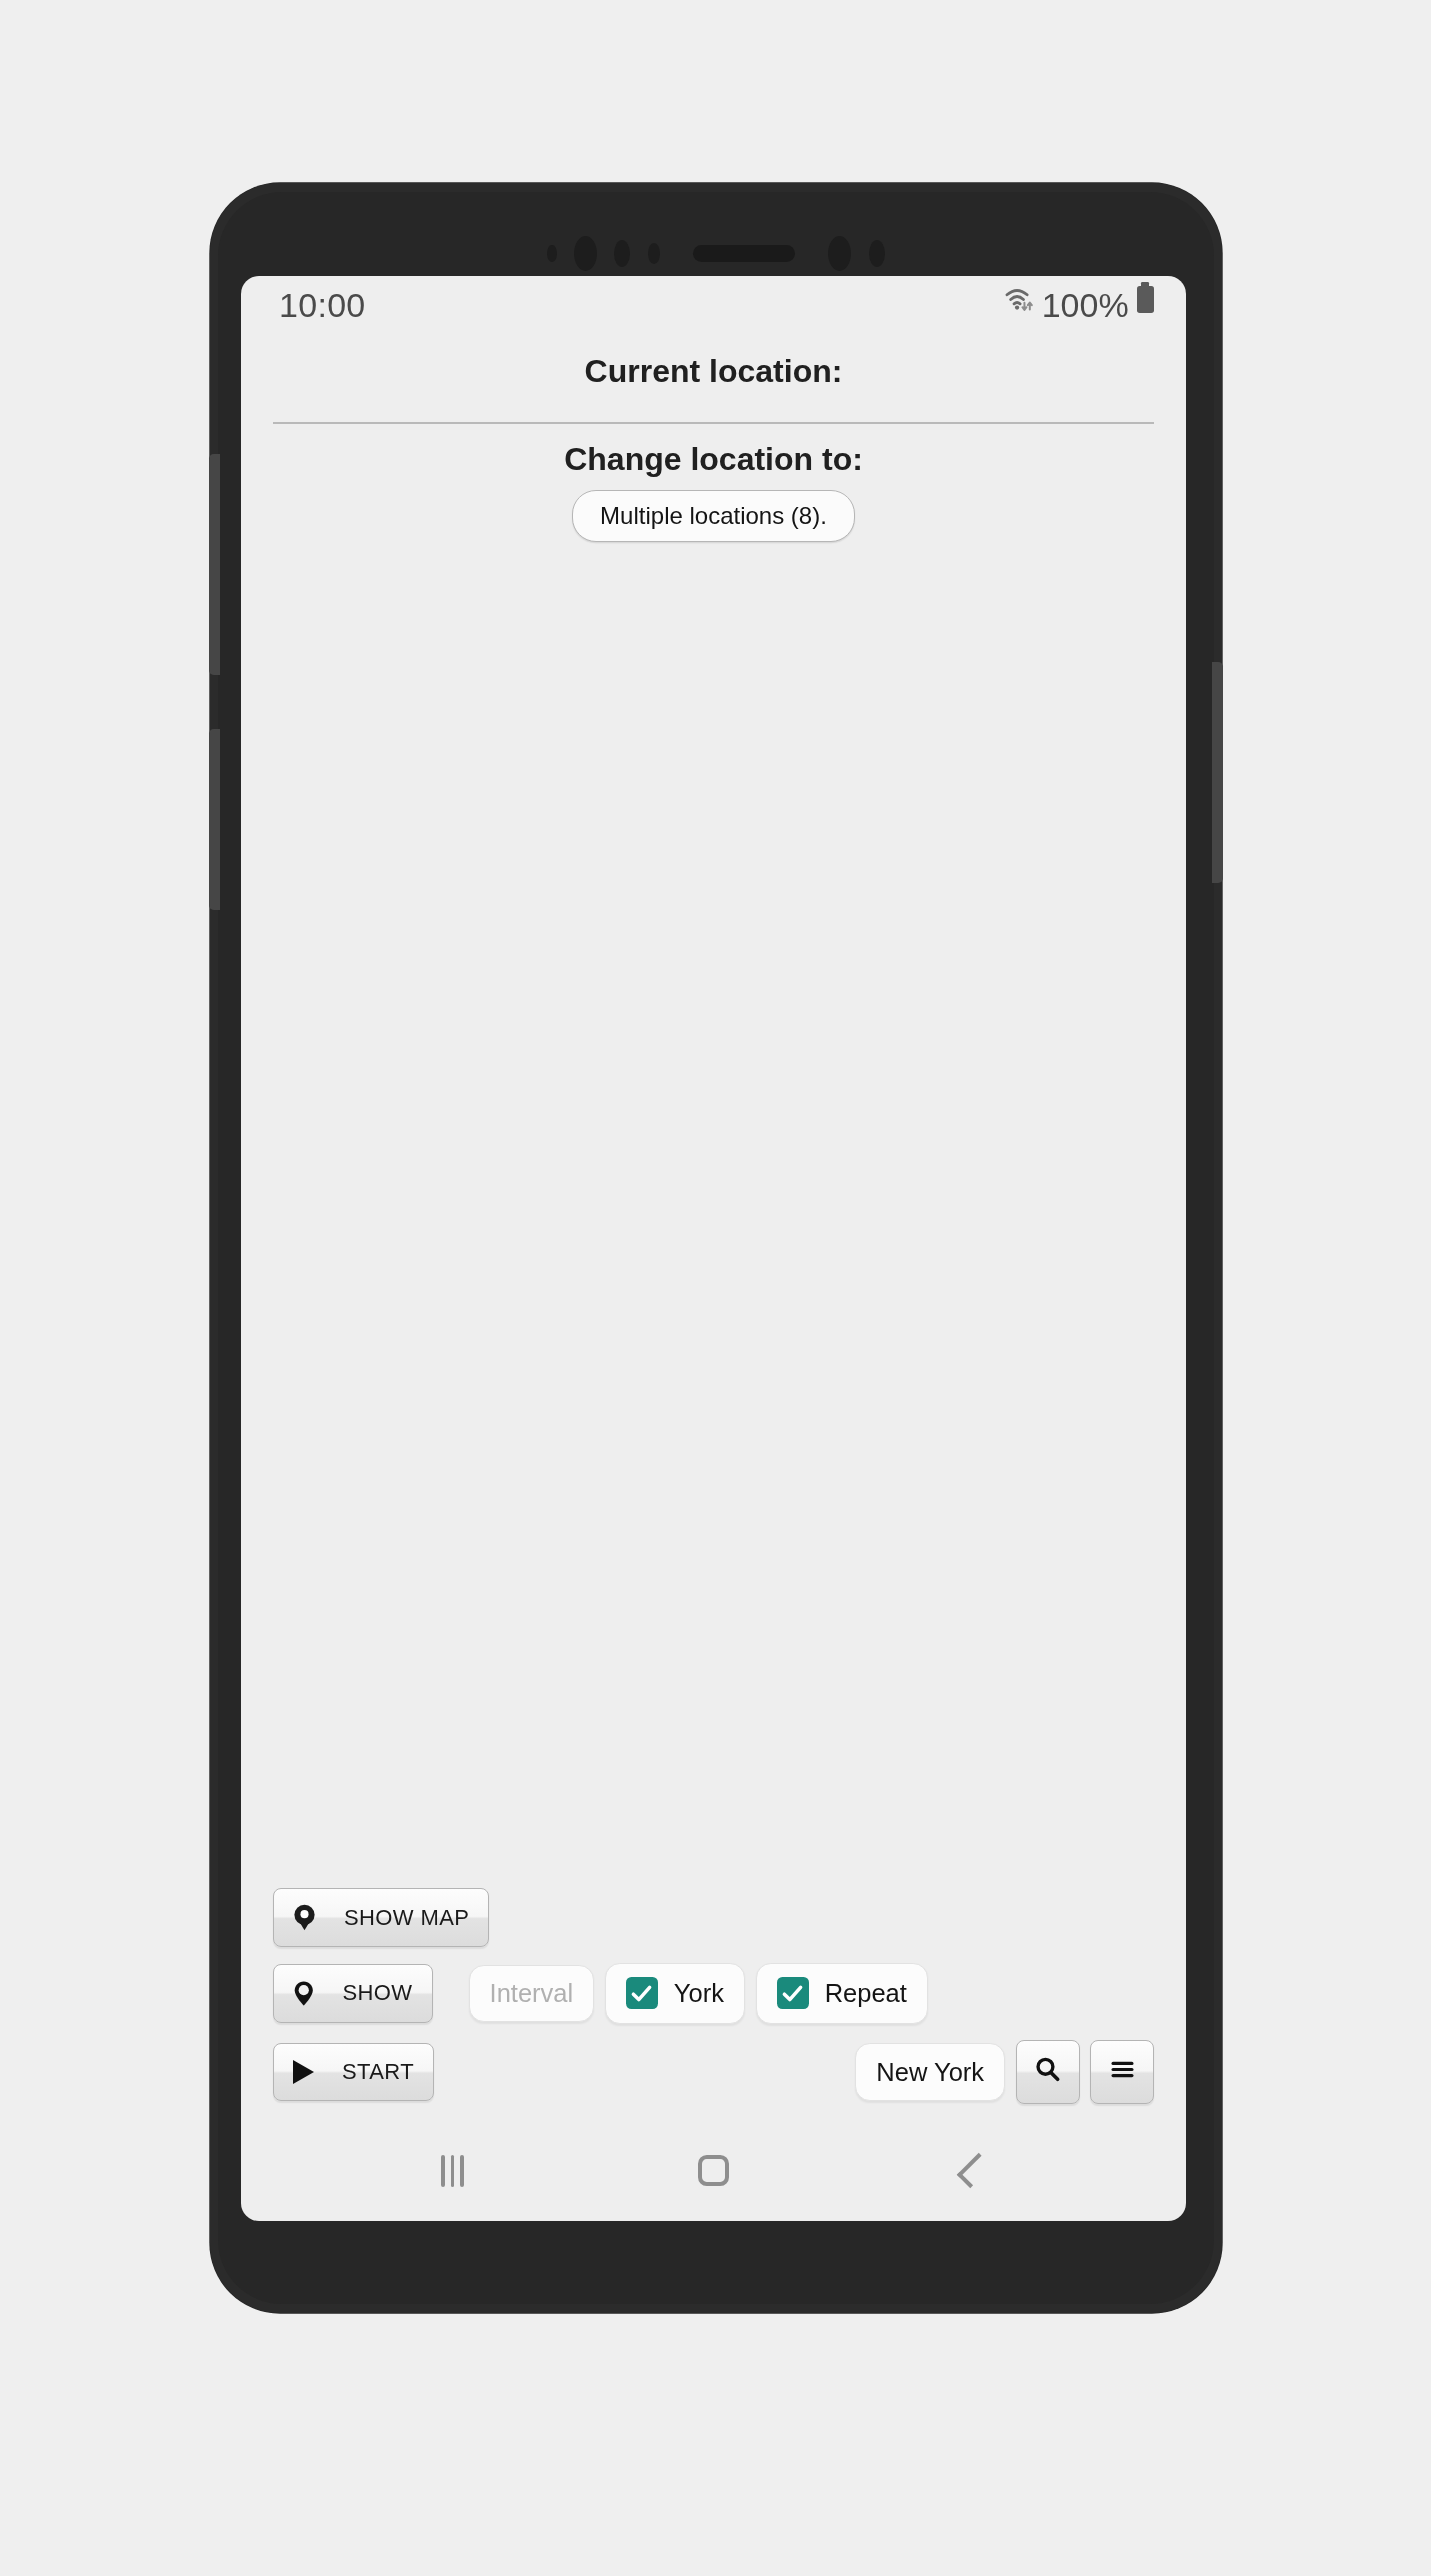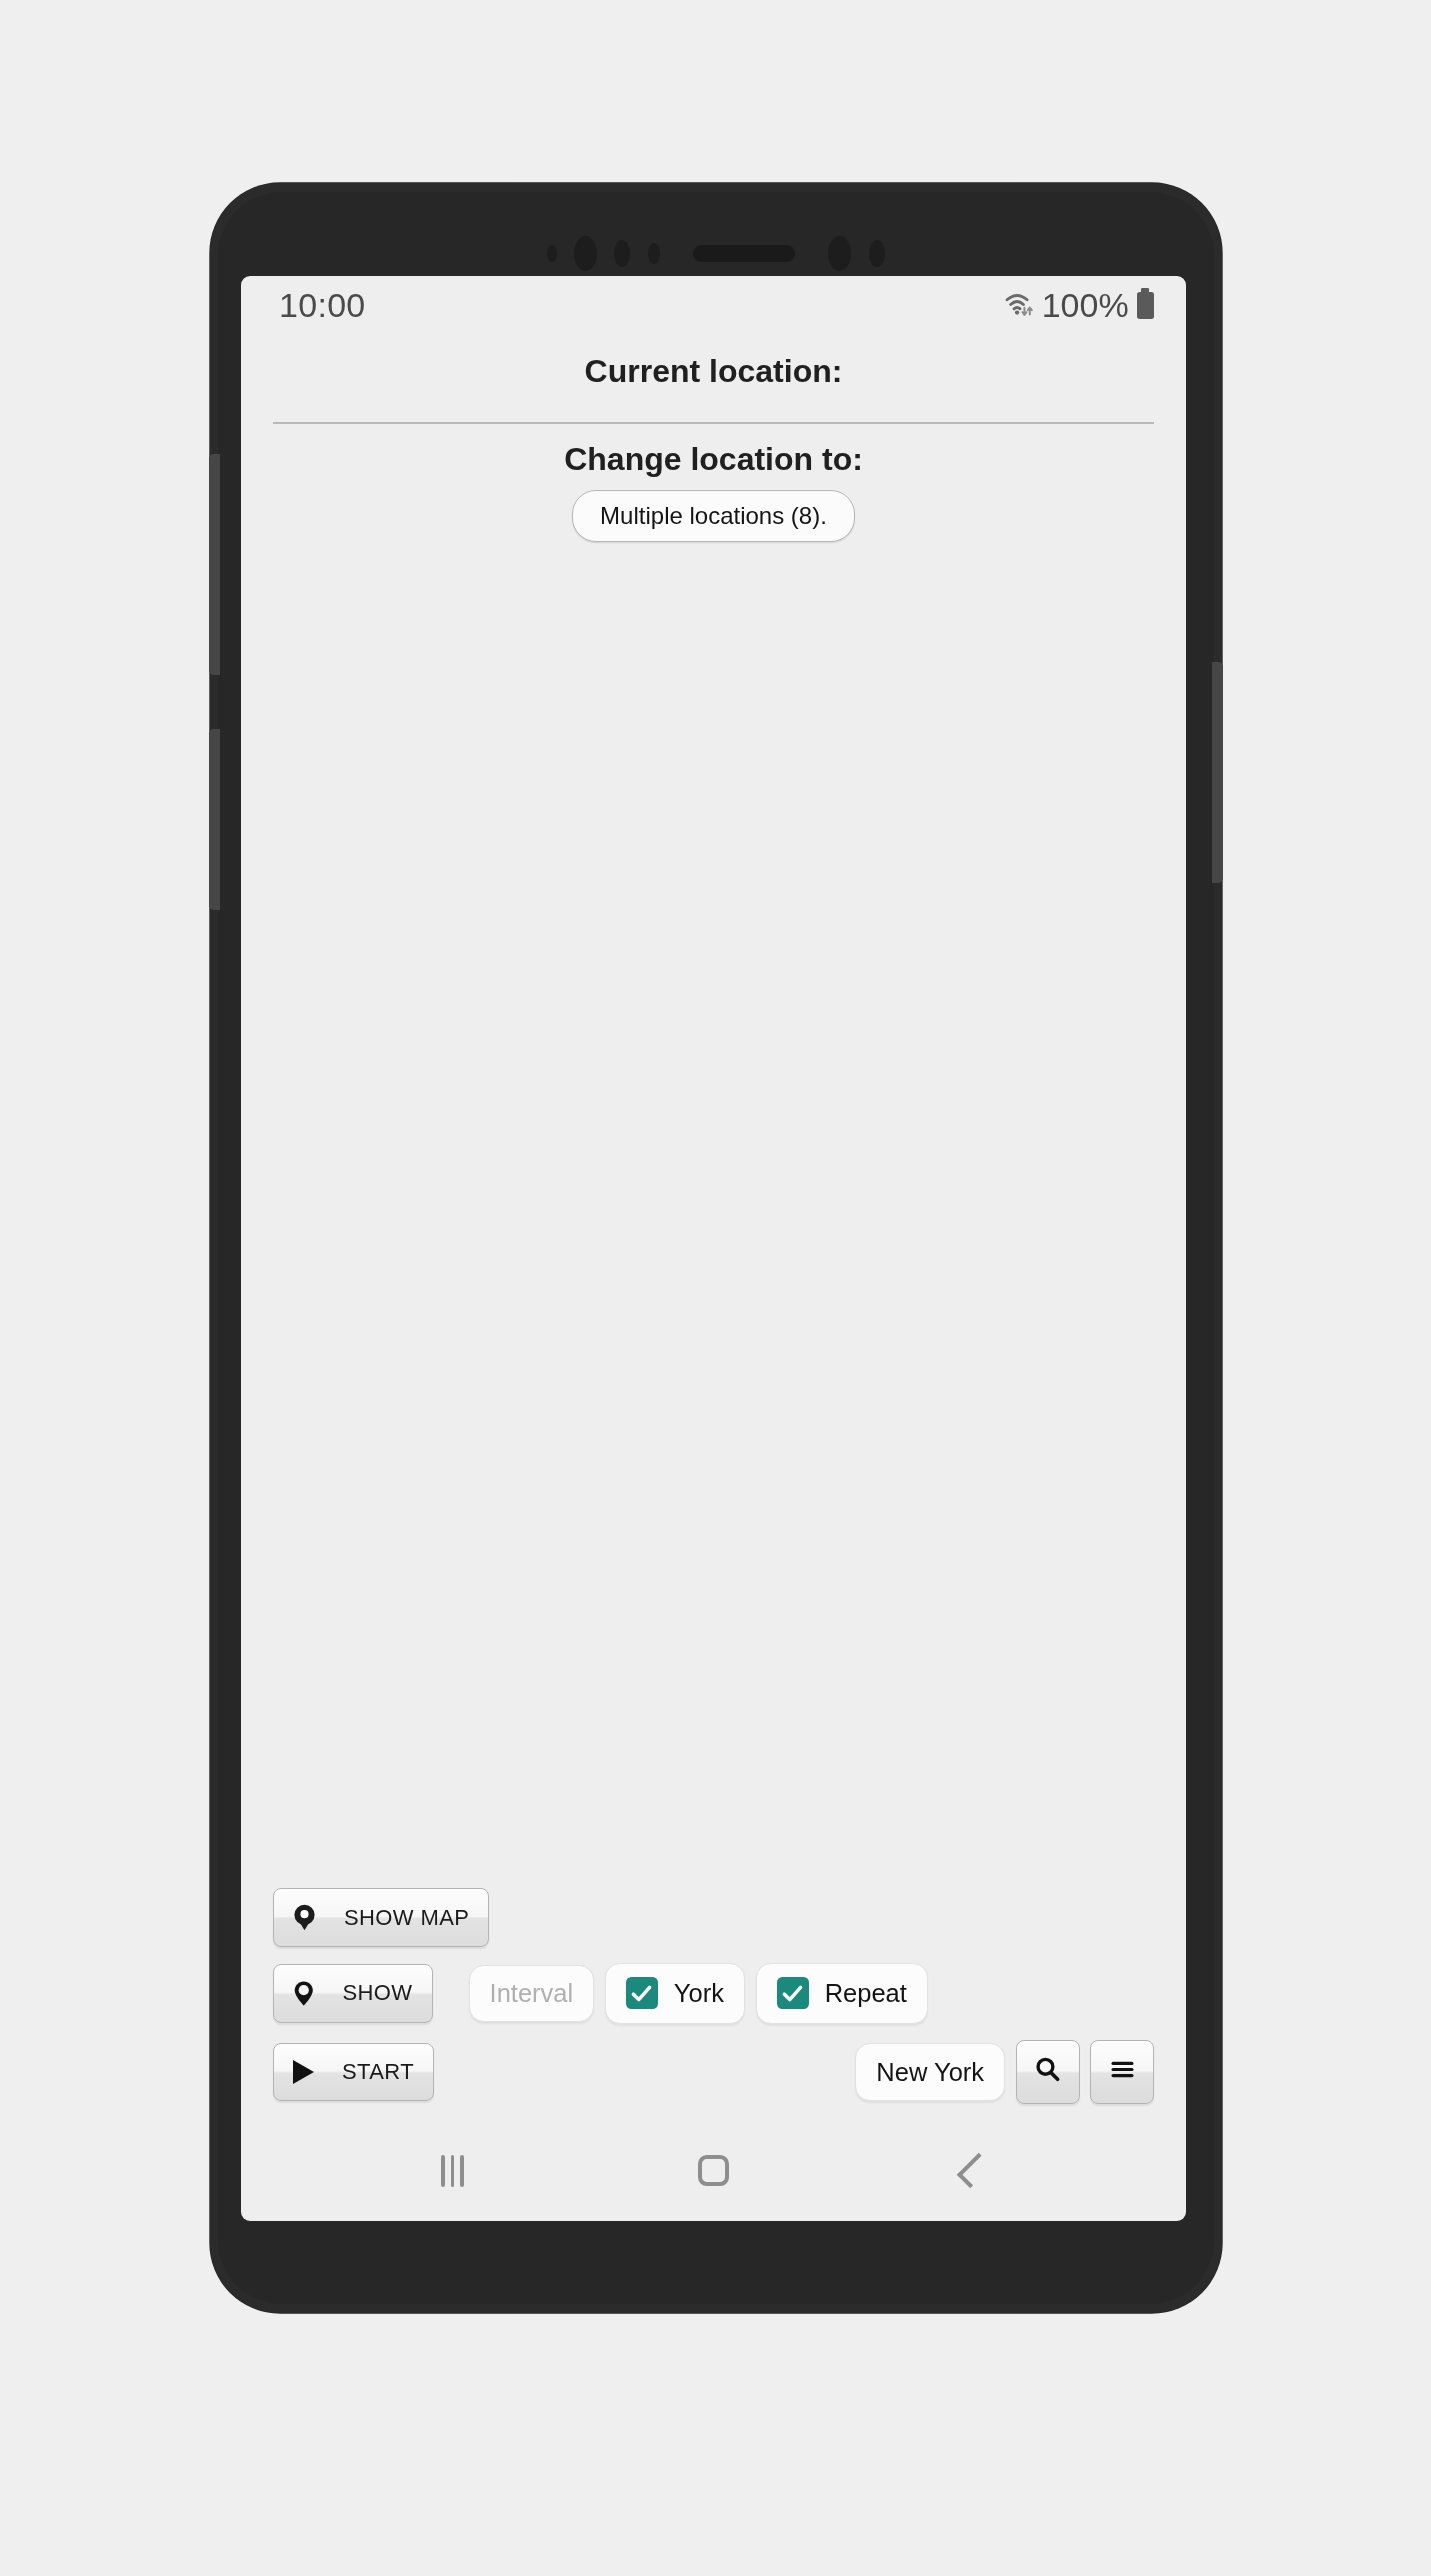--- a/index.html
+++ b/index.html
@@ -75,21 +75,21 @@
   }
 
   
   #screen {
     position: absolute;
     left: 23px;
     top: 84px;
     width: 945px;
     height: 1945px;
     background: #eeeeee;
-    border-radius: 9px;
+    border-radius: 18px;
     overflow: hidden;
     display: flex;
     flex-direction: column;
   }
 
   
   #status-bar {
     height: 59px;
     flex: 0 0 auto;
     display: flex;
@@ -98,21 +98,21 @@
     padding: 0 32px 0 38px;
     box-sizing: border-box;
   }
   #status-time {
     font-size: 34px;
     color: #4a4a4a;
     letter-spacing: 0.3px;
   }
   #status-right {
     display: flex;
-    align-items: center;
+    align-items: flex-start;
     gap: 6.7px;
   }
   #battery-percent {
     font-size: 34px;
     color: #4a4a4a;
     letter-spacing: 0px;
   }
   #battery-icon {
     width: 17.4px; height: 27px;
     border-radius: 2.7px;

